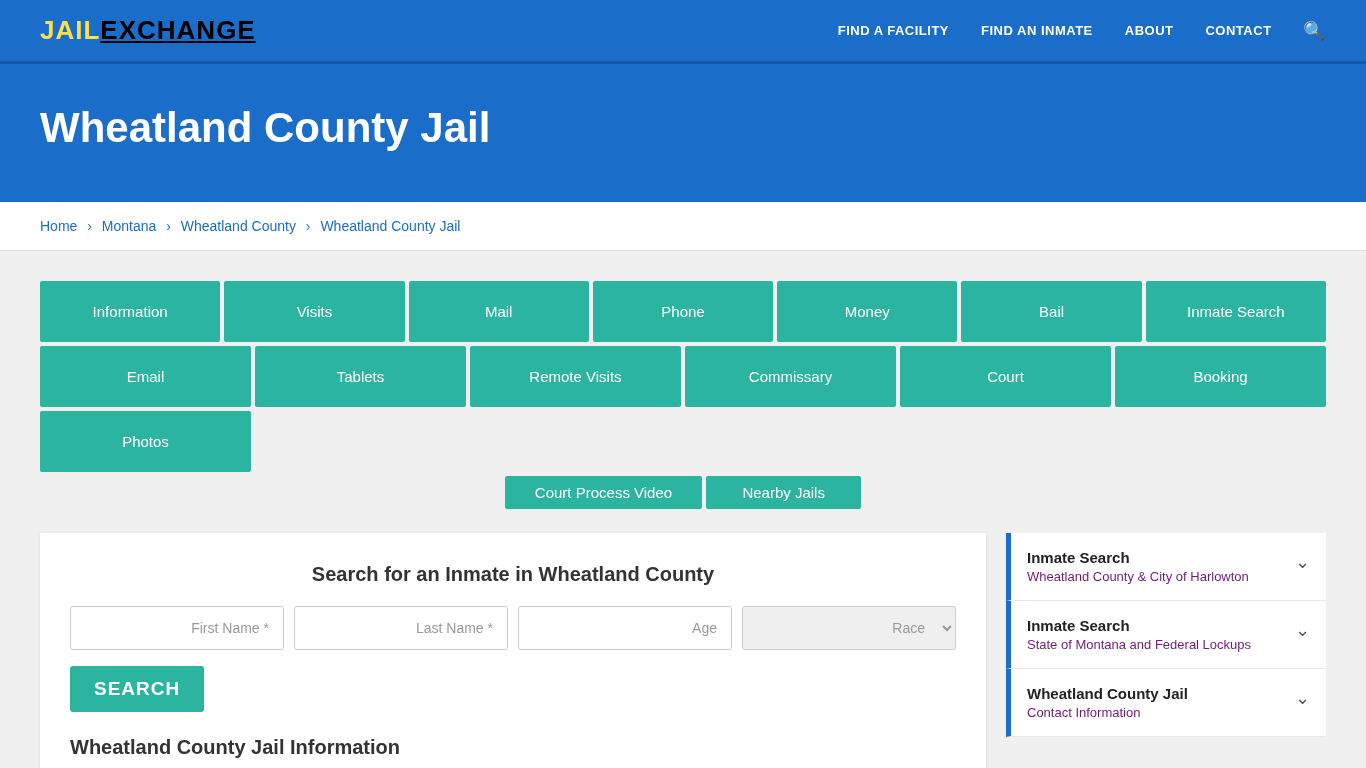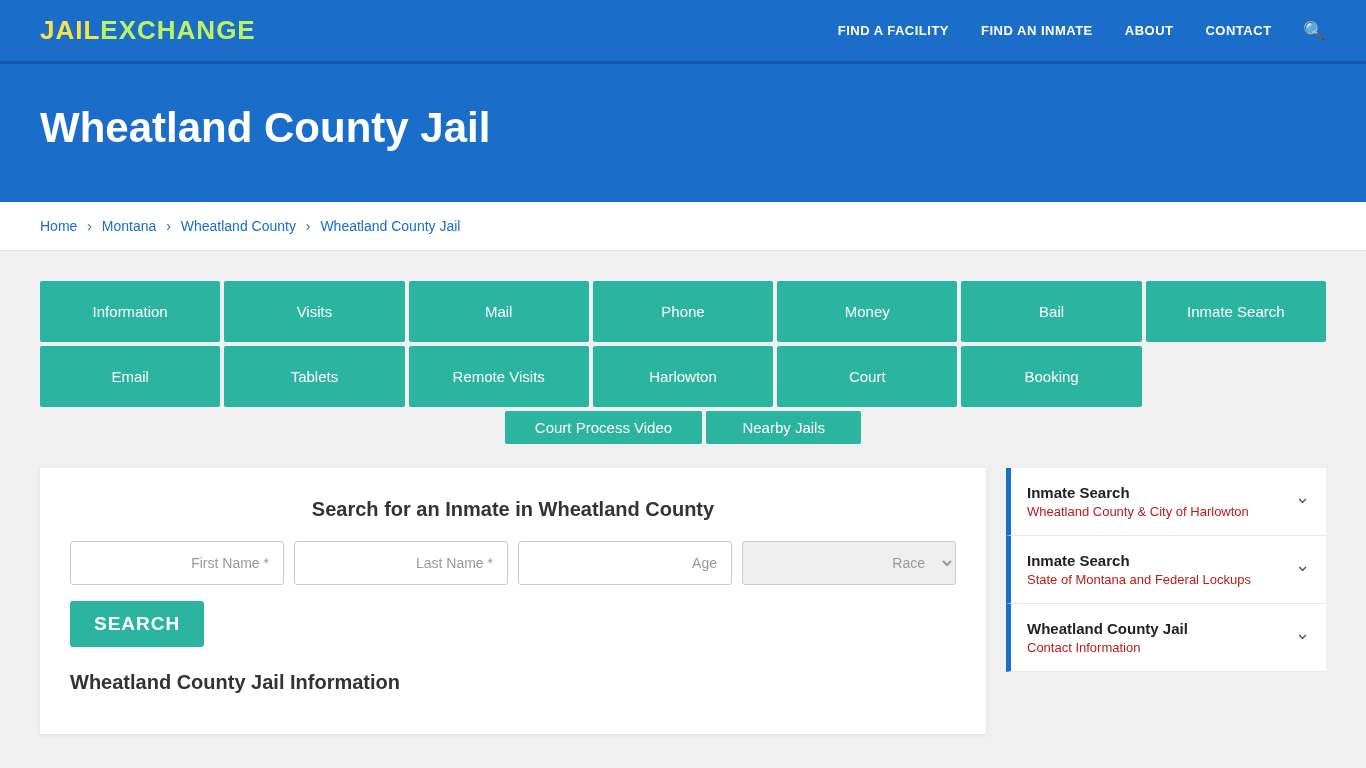--- a/index.html
+++ b/index.html
@@ -77,21 +77,21 @@
 
     
     .button-grid {
       display: grid;
       grid-template-columns: repeat(7, 1fr);
       gap: 4px;
       margin-bottom: 4px;
     }
     .button-grid-row2 {
       display: grid;
-      grid-template-columns: repeat(7, 1fr);
+      grid-template-columns: repeat(6, 1fr);
       gap: 4px;
       margin-bottom: 4px;
     }
     .button-grid-row3 {
       display: flex;
       justify-content: center;
       gap: 4px;
       margin-bottom: 24px;
     }
     .grid-btn {
@@ -194,34 +194,34 @@
     }
     .sidebar-item .item-text {}
     .sidebar-item .item-title {
       font-size: 15px;
       font-weight: 700;
       color: #222;
       margin-bottom: 3px;
     }
     .sidebar-item .item-sub {
       font-size: 13px;
-      color: #b91c1c;
+      color: #701a75;
     }
     .sidebar-item .chevron {
       font-size: 18px;
       color: #555;
       margin-top: 2px;
     }
   </style>
 </head>
 <body>
 
 <header class="header">
   <div class="logo">
-    <span>JAIL</span><span style="color:#bef264;">EXCHANGE</span>
+    <span>JAIL</span><span style="color:#000000;text-decoration:underline;">EXCHANGE</span>
   </div>
   <nav class="nav">
     <a>FIND A FACILITY</a>
     <a>FIND AN INMATE</a>
     <a>ABOUT</a>
     <a>CONTACT</a>
     <span class="search-icon">🔍</span>
   </nav>
 </header>
 
@@ -248,23 +248,24 @@
     <button class="grid-btn">Phone</button>
     <button class="grid-btn">Money</button>
     <button class="grid-btn">Bail</button>
     <button class="grid-btn">Inmate Search</button>
   </div>
 
   <div class="button-grid-row2">
     <button class="grid-btn">Email</button>
     <button class="grid-btn">Tablets</button>
     <button class="grid-btn">Remote Visits</button>
-    <button class="grid-btn">Harlowton</button>
+    <button class="grid-btn">Commissary</button>
     <button class="grid-btn">Court</button>
     <button class="grid-btn">Booking</button>
+    <button class="grid-btn">Photos</button>
   </div>
 
   <div class="button-grid-row3">
     <button class="grid-btn-wide">Court Process Video</button>
     <button class="grid-btn-wide">Nearby Jails</button>
   </div>
 
   <div class="content-area">
 
     <div class="search-box">

